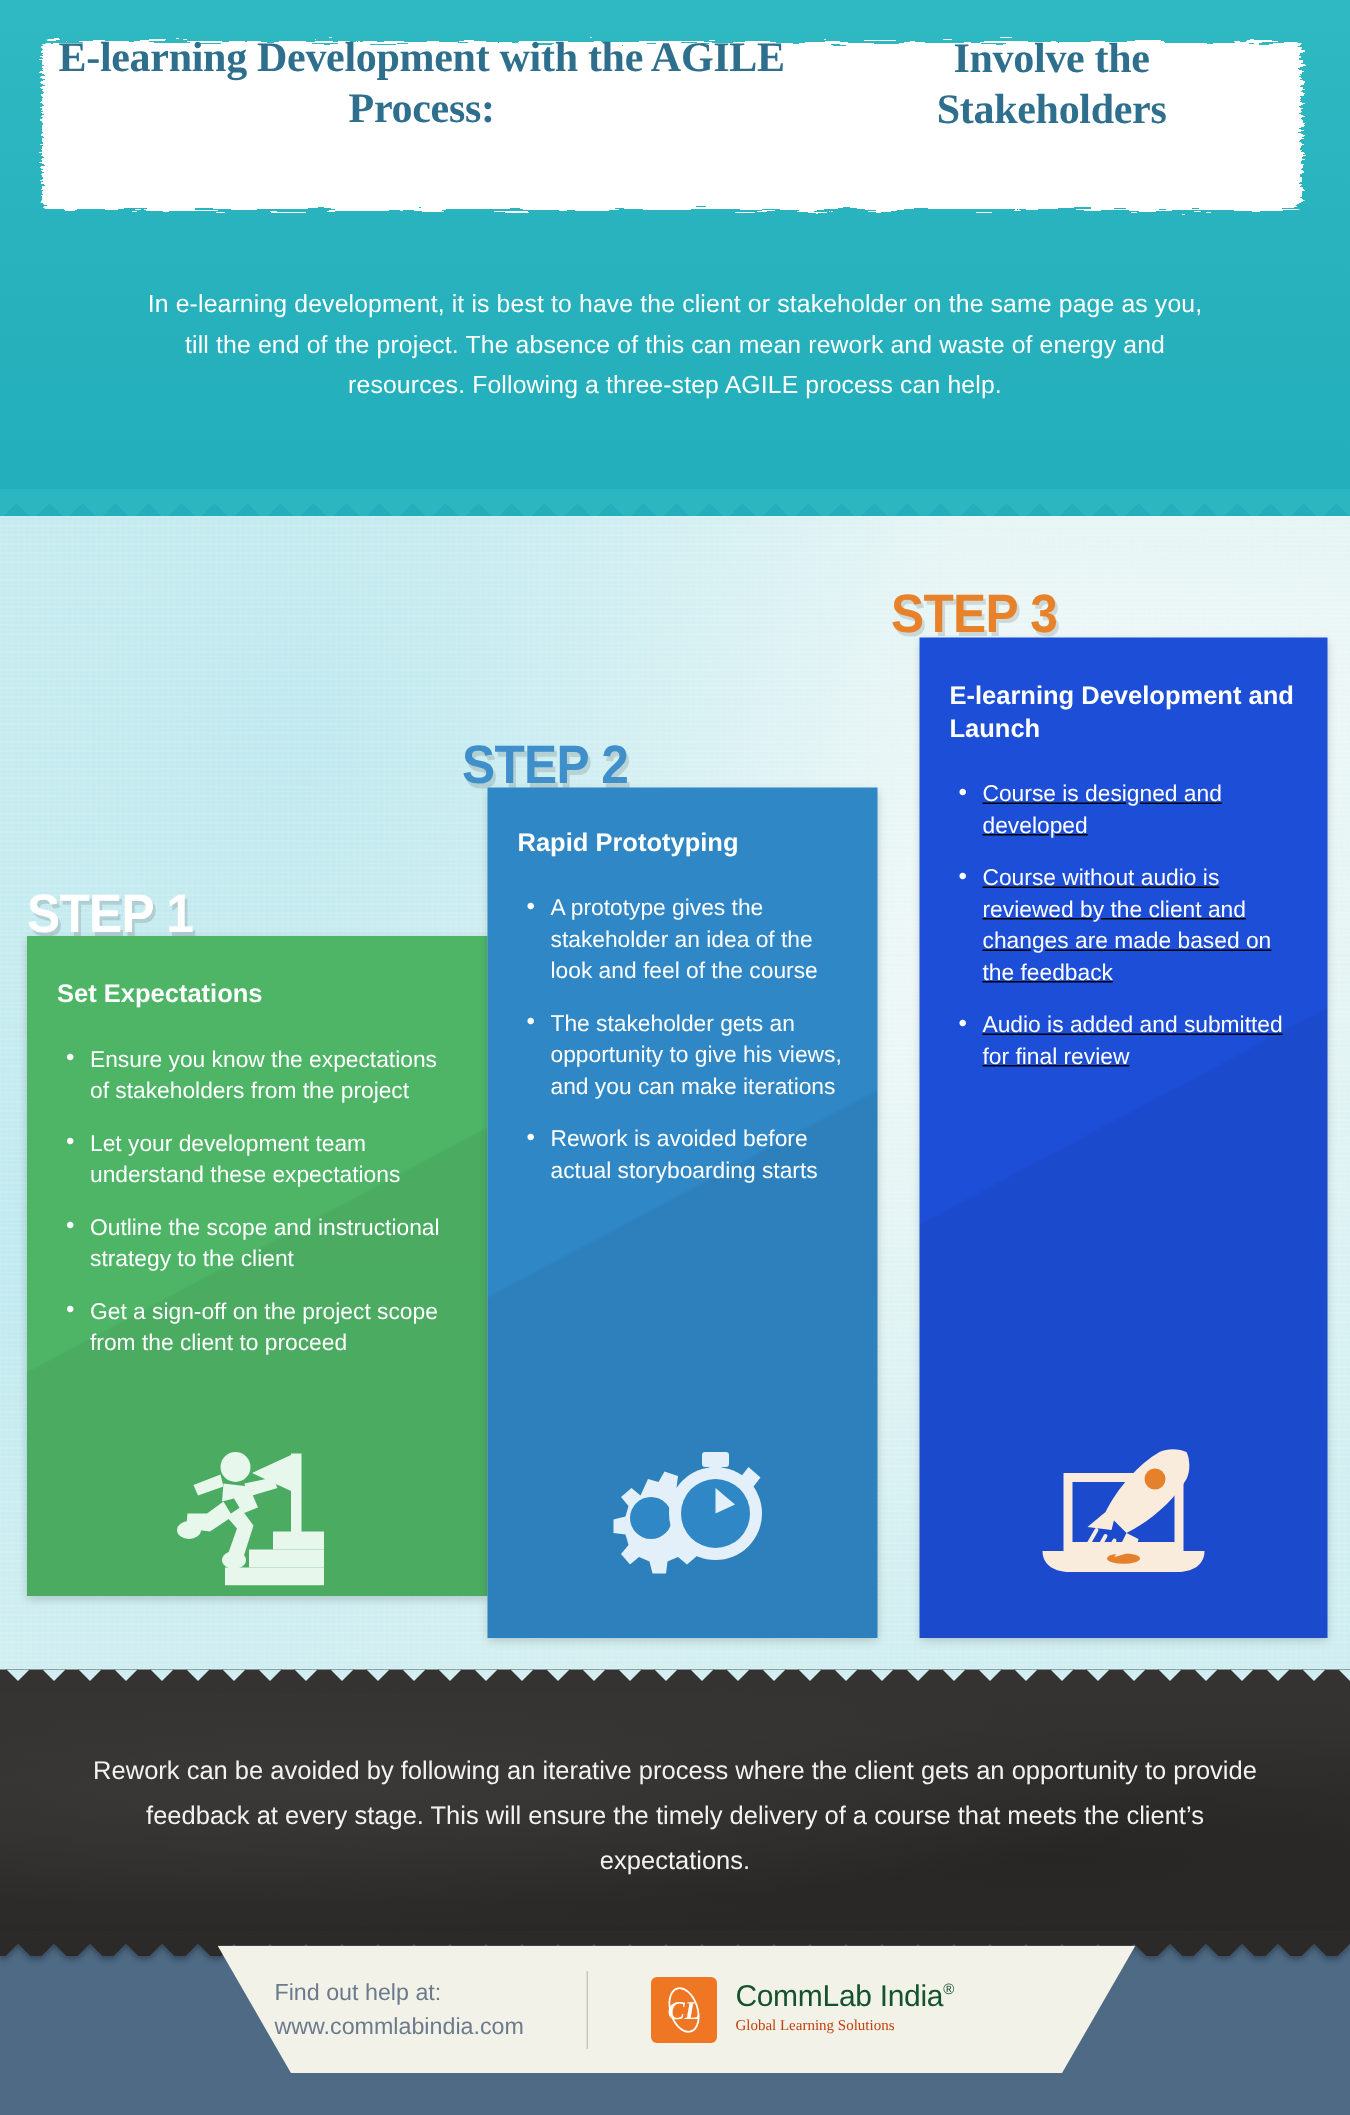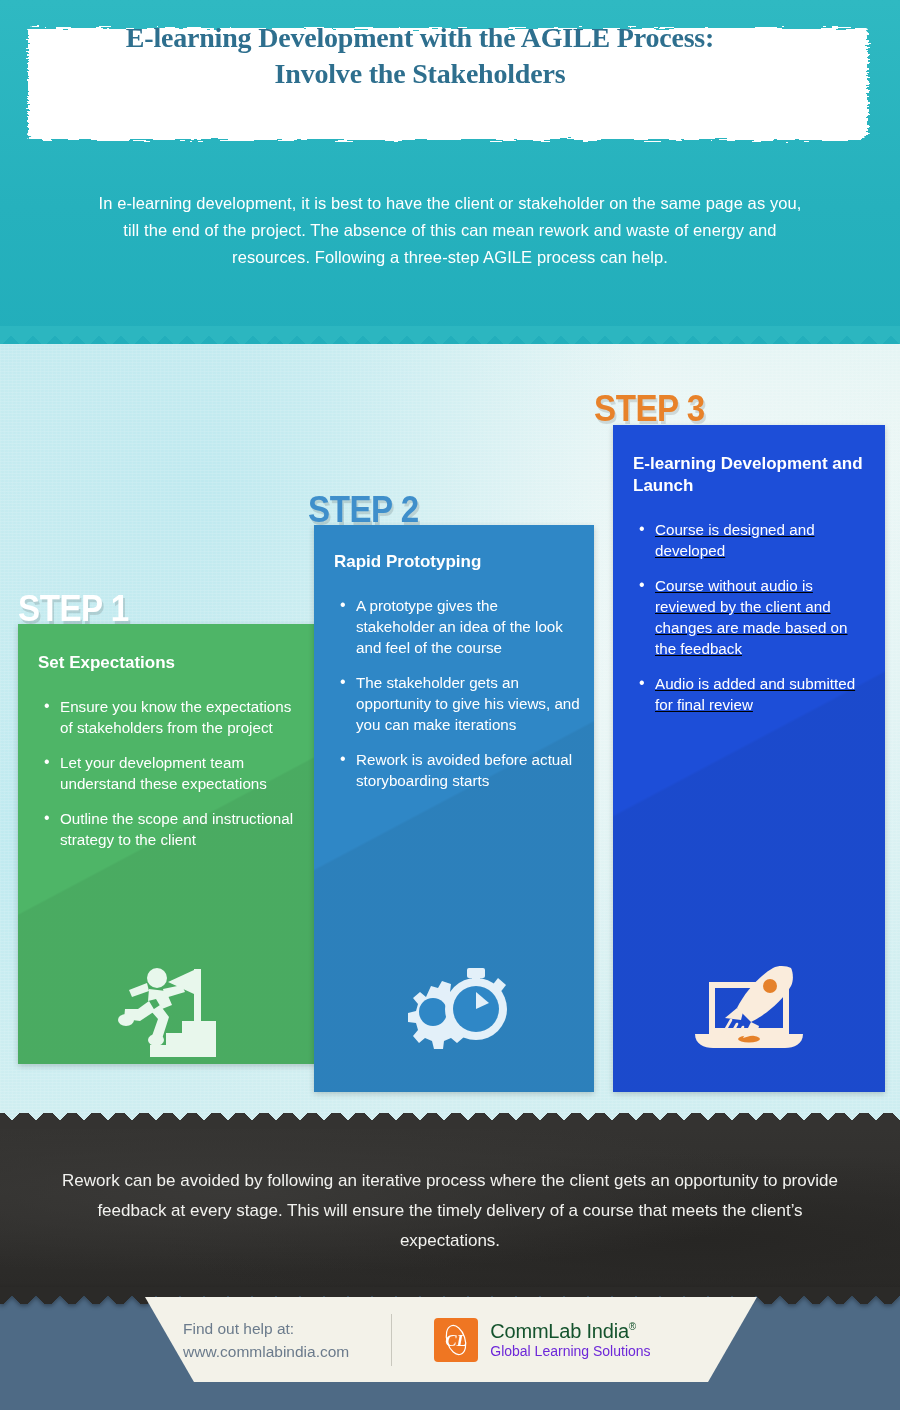--- a/index.html
+++ b/index.html
@@ -31,21 +31,21 @@
   }
   .brush .paint{
     position:absolute; inset:0;
     background:#ffffff;
     border-radius:4px 6px 5px 7px;
     filter:url(#rough);
   }
 
   .title{
     position:absolute; left:0; top:0; width:840px; height:112px;
-    display:flex; flex-direction:column; align-items:center; justify-content:center;
+    display:flex; align-items:center; justify-content:center;
     color:#2e6f8e;
     font-family:"Liberation Serif", serif;
     font-weight:700;
     font-size:28px;
     line-height:34px;
     letter-spacing:-0.2px;
     text-align:center;
     z-index:3;
   }
   .title .l2{ margin-top:2px; }
@@ -123,21 +123,21 @@
 
   
   #label1{ left:18px; top:588px; color:#ffffff; }
   #panel1{ left:18px; top:624px; width:307px; height:440px; background:#4eb567; }
   #panel1 .panel-head{ margin:28px 0 0 20px; }
   #panel1 ul{ margin:22px 18px 0 26px; }
   #panel1 .icon-wrap{ top:330px; height:110px; }
 
   
   #label2{ left:308px; top:489px; color:#3f8fcb; }
-  #panel2{ left:314px; top:525px; width:280px; height:567px; background:#2f87c6; }
+  #panel2{ left:325px; top:525px; width:260px; height:567px; background:#2f87c6; }
   #panel2 .panel-head{ margin:26px 0 0 20px; }
   #panel2 ul{ margin:22px 14px 0 26px; }
   #panel2 .icon-wrap{ top:428px; height:110px; }
 
   
   #label3{ left:594px; top:388px; color:#e8822a; }
   #panel3{ left:613px; top:425px; width:272px; height:667px; background:#1d4ed8; }
   #panel3 .panel-head{ margin:28px 0 0 20px; }
   #panel3 ul{ margin:22px 14px 0 26px;text-decoration:underline; }
   #panel3 .icon-wrap{ top:528px; height:110px; }
@@ -193,21 +193,21 @@
     display:flex; align-items:center; justify-content:center;
   }
   .logo-text{ margin-left:12px; }
   .logo-name{
     color:#14532d; font-size:20px; font-weight:400; line-height:22px;
     letter-spacing:-0.2px; position:relative; display:inline-block;
   }
   .logo-name .reg{
     font-size:10px; vertical-align:super; line-height:1;
   }
-  .logo-tag{ color:#6d28d9; font-size:14px; line-height:16px; margin-top:1px; }
+  .logo-tag{ color:#c2410c; font-size:10px; line-height:16px; margin-top:1px;font-family:Liberation Serif, serif; }
 
   .icon-svg{ display:block; }
 </style>
 </head>
 <body>
 
 <svg width="0" height="0" style="position:absolute">
   <filter id="rough">
     <feTurbulence type="fractalNoise" baseFrequency="0.04 0.6" numOctaves="3" seed="7" result="n"></feTurbulence>
     <feDisplacementMap in="SourceGraphic" in2="n" scale="9" xChannelSelector="R" yChannelSelector="G"></feDisplacementMap>
@@ -231,20 +231,21 @@
 </div>
 
 <div class="step-label" id="label1">STEP 1</div>
 <div class="panel" id="panel1">
   <div class="diag"></div>
   <div class="panel-head">Set Expectations</div>
   <ul>
     <li>Ensure you know the expectations of stakeholders from the project</li>
     <li>Let your development team understand these expectations</li>
     <li>Outline the scope and instructional strategy to the client</li>
+    <li>Get a sign-off on the project scope from the client to proceed</li>
   </ul>
   <div class="icon-wrap">
     <span>
       <svg class="icon-svg" width="112" height="96" viewBox="0 0 112 96" fill="#e8f7ec">
 
         <rect x="34" y="84" width="66" height="12"></rect>
         <rect x="50" y="72" width="50" height="12"></rect>
         <rect x="66" y="60" width="34" height="12"></rect>
 
         <rect x="78" y="8" width="7" height="54"></rect>

